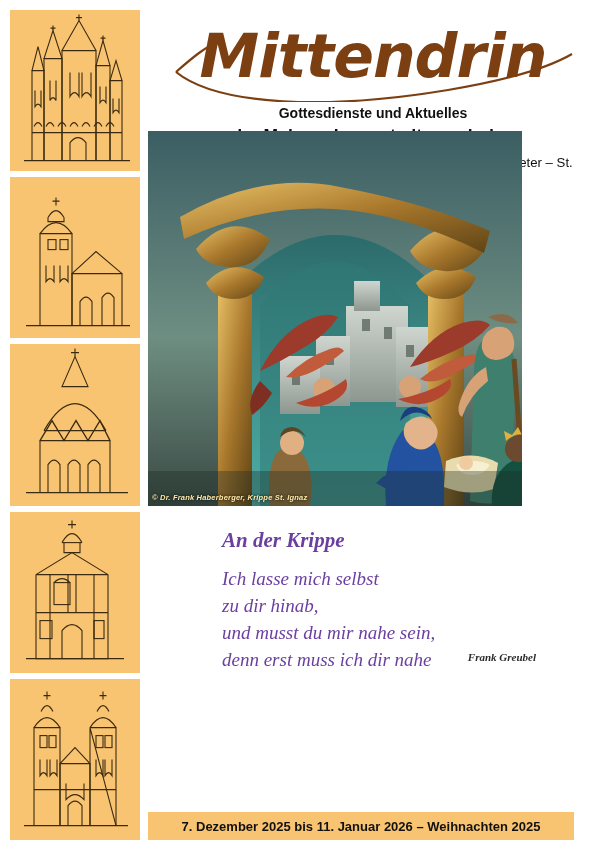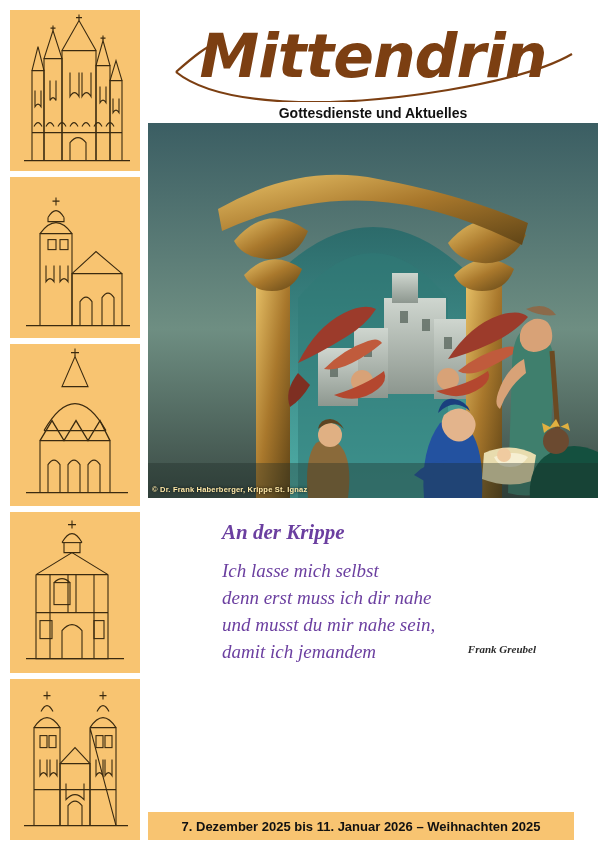--- a/index.html
+++ b/index.html
@@ -89,25 +89,26 @@
     margin-top: 7px;
     font-size: 13.2px;
     color: #111;
     text-align: center;
     letter-spacing: 0px;
   }
 
   
   .photo {
     position: relative;
-    margin-top: 3px;
-    width: 450px;
+    margin-top: 11px;
+    width: 374px;
     height: 375px;
     overflow: hidden;
     background: #2b3a40;
+    font-style: italic;
   }
   .photo svg { display: block; width: 100%; height: 100%; }
   .photo-credit {
     position: absolute;
     left: 4px;
     bottom: 4px;
     font-size: 7.5px;
     color: #ffe9a8;
     font-weight: bold;
     letter-spacing: 0.2px;
@@ -443,23 +444,23 @@
         </g>
 
         <rect x="0" y="340" width="450" height="35" fill="#1e2a26" opacity="0.35"></rect>
       </svg>
       <div class="photo-credit">© Dr. Frank Haberberger, Krippe St. Ignaz</div>
     </div>
 
     <div class="poem">
       <div class="poem-title">An der Krippe</div>
       <div class="poem-line">Ich lasse mich selbst</div>
+      <div class="poem-line">zu dir hinab,</div>
+      <div class="poem-line">und musst du mir nahe sein,</div>
       <div class="poem-line">denn erst muss ich dir nahe</div>
-      <div class="poem-line">und musst du mir nahe sein,</div>
-      <div class="poem-line">damit ich jemandem</div>
     </div>
     <div class="poem-author">Frank Greubel</div>
 
     <div class="footer-band">
       <div class="footer-text">7. Dezember 2025 bis 11. Januar 2026 – Weihnachten 2025</div>
     </div>
 
   </div>
 </div>
 

